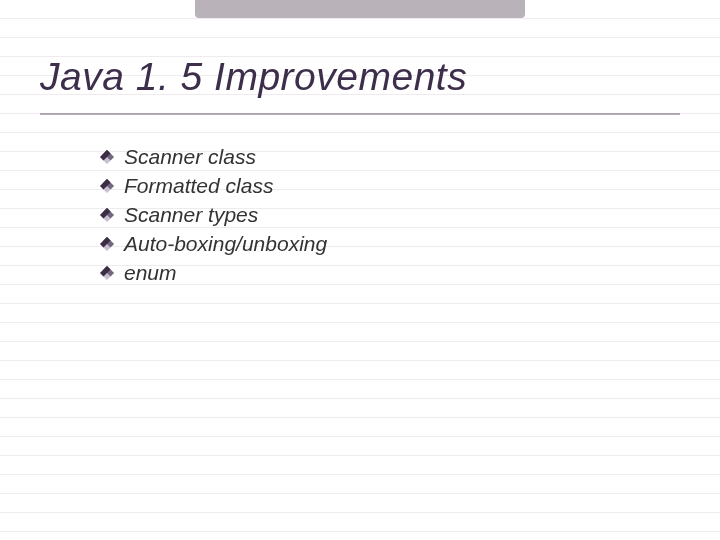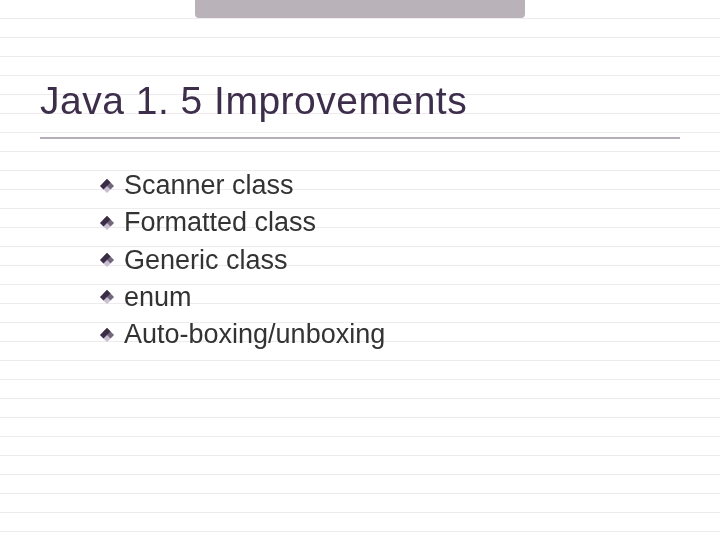--- a/index.html
+++ b/index.html
@@ -24,21 +24,22 @@
   .topbar{
     position:absolute;
     top:0;left:195px;
     width:330px;height:18px;
     background:#b9b2b9;
     border-bottom-left-radius:4px;
     border-bottom-right-radius:4px;
   }
   .content{
     position:relative;
-    padding:79px 40px 0 40px;
+    padding:55px 40px 0 40px;
+    font-style:italic;
   }
   .title{
     font-family:Verdana,Geneva,sans-serif;
     font-size:39px;
     color:#3d2e4b;
     margin:0 0 14px 0;
     font-weight:400;
     letter-spacing:.5px;
   }
   .rule{
@@ -46,21 +47,21 @@
     background:#5b4a62;
     opacity:.45;
     margin:0 0 28px 0;
   }
   ul.bullets{
     list-style:none;
     margin:0;
     padding:0 0 0 60px;
   }
   ul.bullets li{
-    font-size:27px;
+    font-size:21px;
     color:#333;
     line-height:1.38;
     display:flex;
     align-items:center;
     gap:10px;
   }
   .diamond{
     width:14px;height:14px;
     flex:0 0 14px;
     display:inline-block;
@@ -105,40 +106,40 @@
     <li>
       <span class="diamond">
         <svg viewBox="0 0 14 14">
             <g transform="translate(7,7) rotate(45)">
           <rect x="-5" y="-5" width="10" height="10" fill="#c9bfd2"></rect>
           <rect x="-5" y="-5" width="5" height="10" fill="#3a2d45"></rect>
           <rect x="-5" y="-5" width="10" height="5" fill="#3a2d45" opacity=".6"></rect>
         </g>
           </svg>
       </span>
-      <span>Generic class</span>
+      <span>Scanner types</span>
+    </li>
+    <li>
+      <span class="diamond">
+        <svg viewBox="0 0 14 14">
+            <g transform="translate(7,7) rotate(45)">
+          <rect x="-5" y="-5" width="10" height="10" fill="#c9bfd2"></rect>
+          <rect x="-5" y="-5" width="5" height="10" fill="#3a2d45"></rect>
+          <rect x="-5" y="-5" width="10" height="5" fill="#3a2d45" opacity=".6"></rect>
+        </g>
+          </svg>
+      </span>
+      <span>Auto-boxing/unboxing</span>
     </li>
     <li>
       <span class="diamond">
         <svg viewBox="0 0 14 14">
             <g transform="translate(7,7) rotate(45)">
           <rect x="-5" y="-5" width="10" height="10" fill="#c9bfd2"></rect>
           <rect x="-5" y="-5" width="5" height="10" fill="#3a2d45"></rect>
           <rect x="-5" y="-5" width="10" height="5" fill="#3a2d45" opacity=".6"></rect>
         </g>
           </svg>
       </span>
       <span>enum</span>
     </li>
-    <li>
-      <span class="diamond">
-        <svg viewBox="0 0 14 14">
-            <g transform="translate(7,7) rotate(45)">
-          <rect x="-5" y="-5" width="10" height="10" fill="#c9bfd2"></rect>
-          <rect x="-5" y="-5" width="5" height="10" fill="#3a2d45"></rect>
-          <rect x="-5" y="-5" width="10" height="5" fill="#3a2d45" opacity=".6"></rect>
-        </g>
-          </svg>
-      </span>
-      <span>Auto-boxing/unboxing</span>
-    </li>
   </ul>
 </div>
 
 </body></html>

